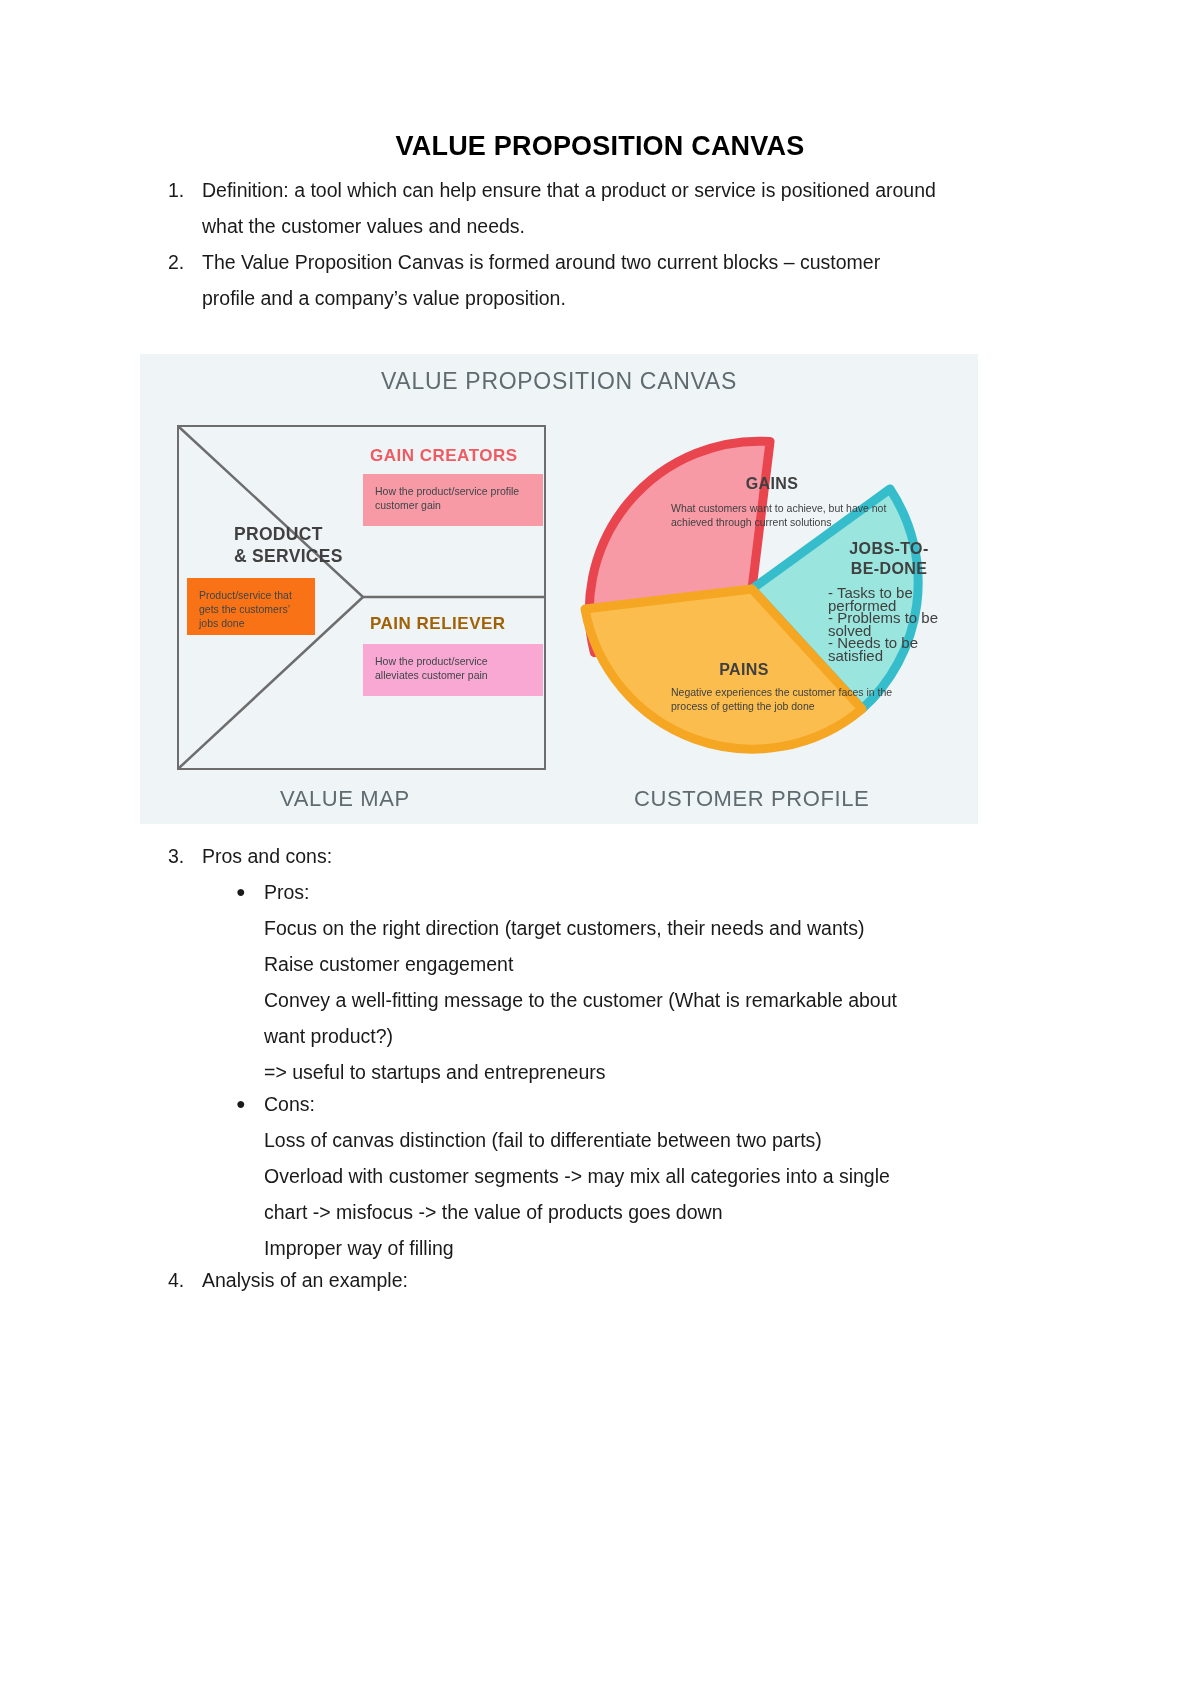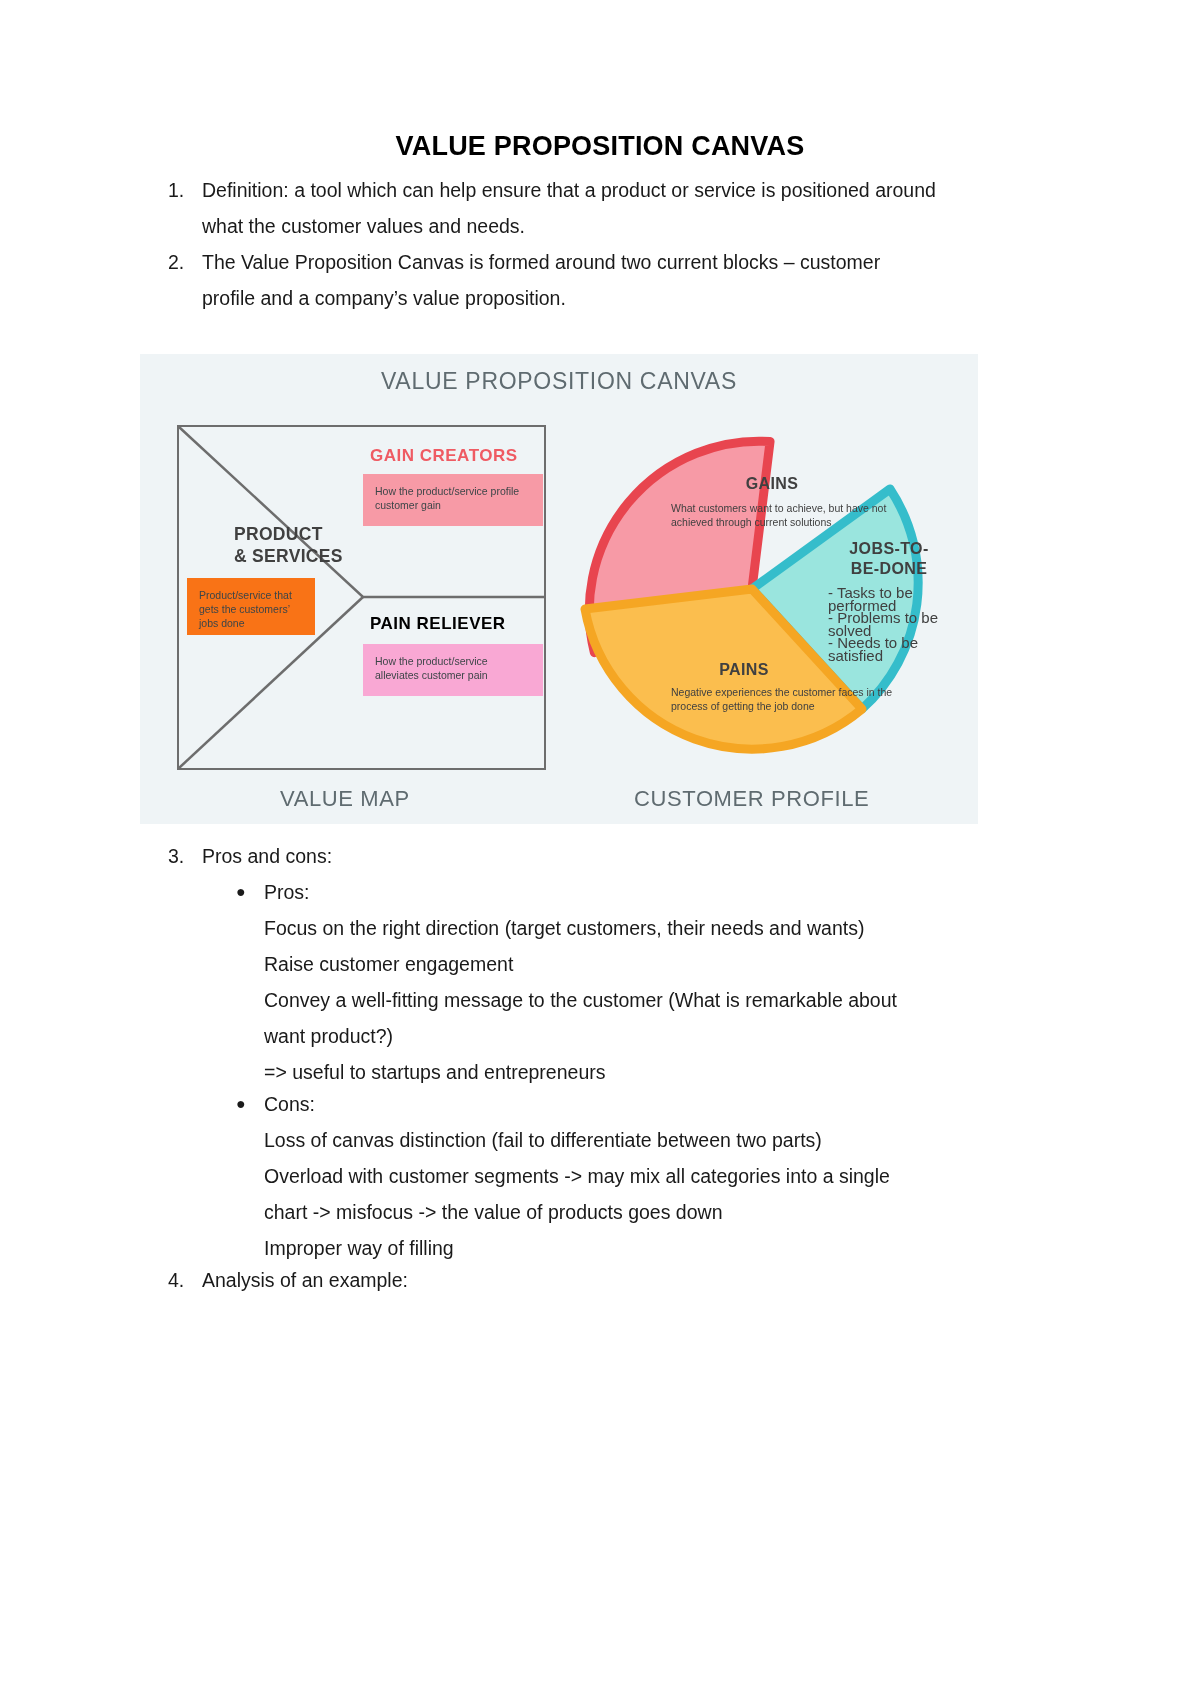--- a/index.html
+++ b/index.html
@@ -107,21 +107,21 @@
     font-weight: bold;
     color: #ef5b63;
     letter-spacing: 0.5px;
   }
   .lbl-pain-reliever {
     position: absolute;
     left: 230px;
     top: 260px;
     font-size: 17px;
     font-weight: bold;
-    color: #000000;
+    color: #a16207;
     letter-spacing: 0.5px;
     text-align: center;
   }
   .lbl-product {
     position: absolute;
     left: 50px;
     top: 169px;
     font-size: 17.5px;
     font-weight: bold;
     color: #404040;

